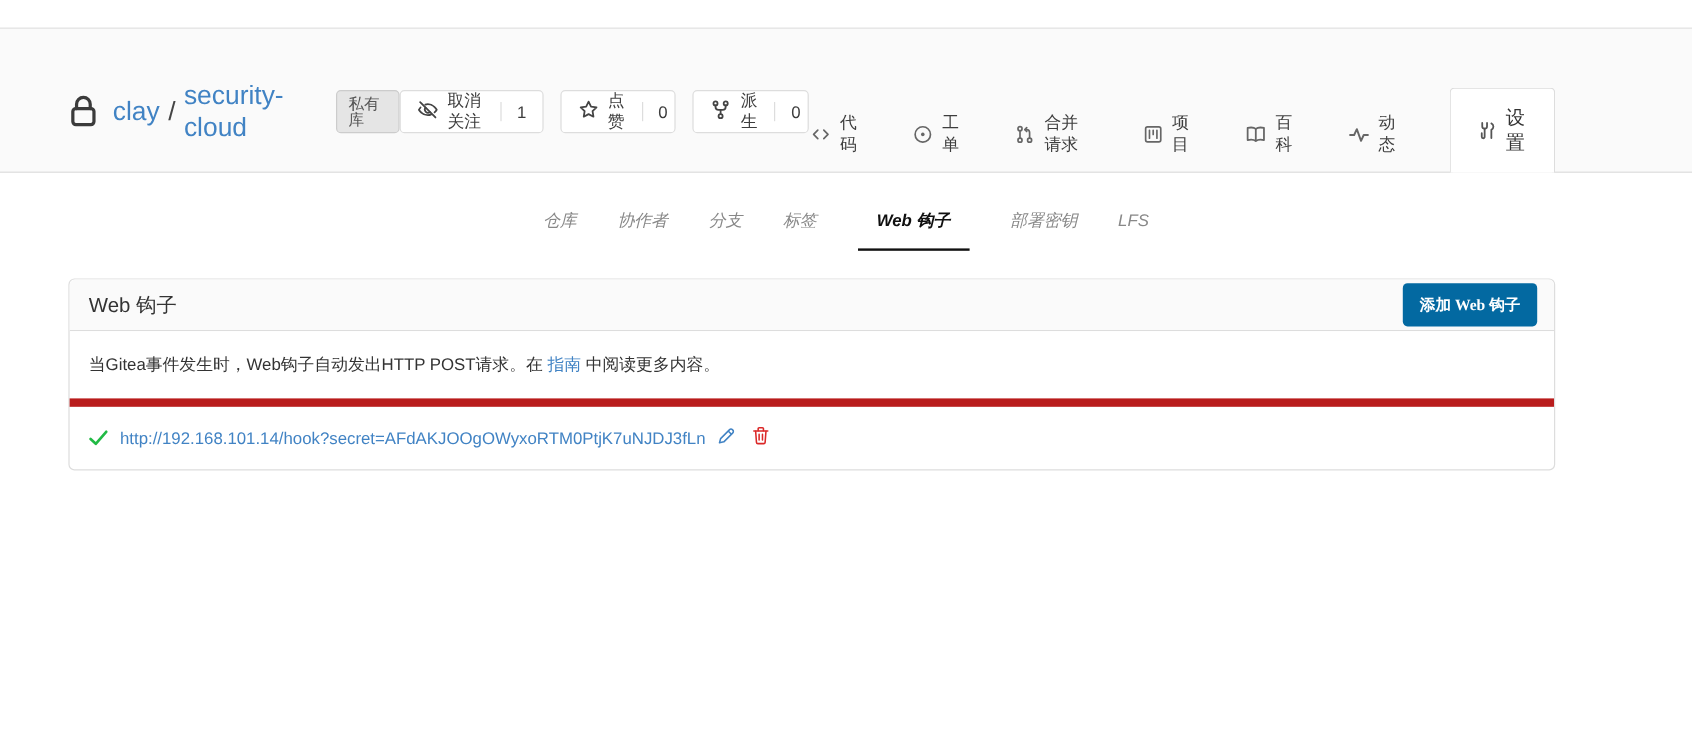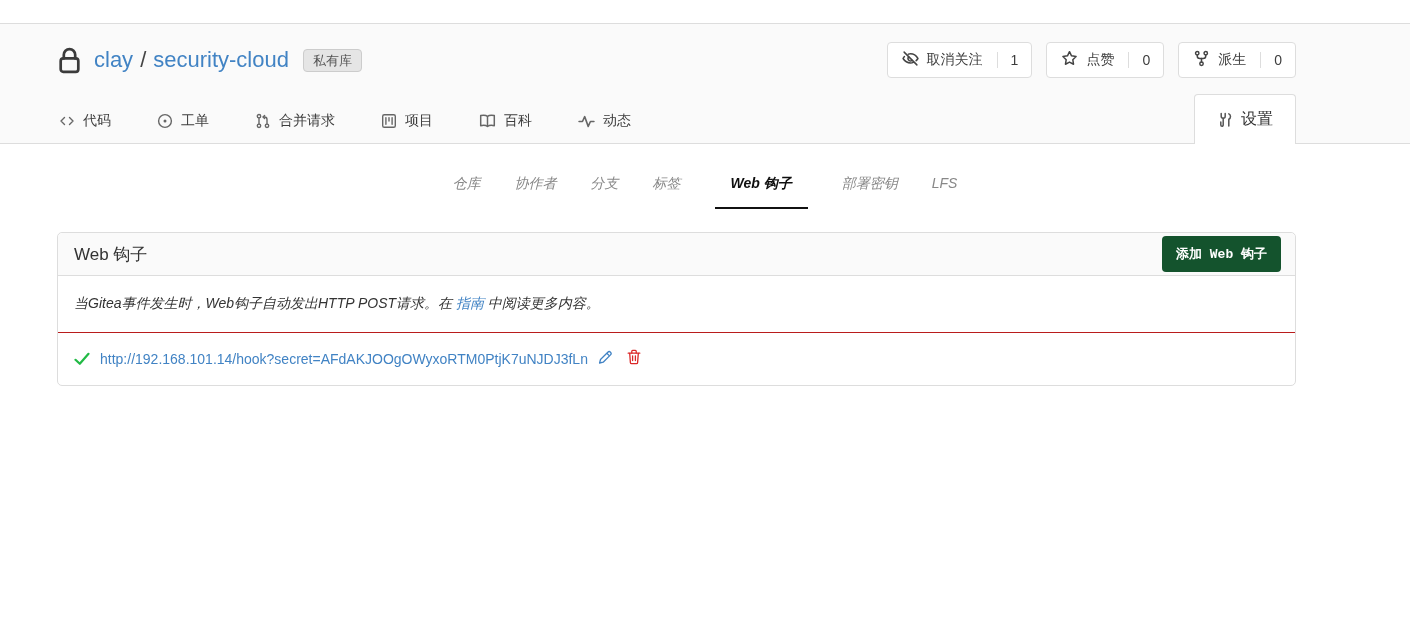--- a/index.html
+++ b/index.html
@@ -9,21 +9,21 @@
     background:#ffffff; color:#333; overflow:hidden; position:relative;
   }
   a { text-decoration:none; cursor:pointer; }
 
   
   .topbar { height:24px; background:#fff; border-bottom:1px solid #ddd; }
 
   
   .repo-header { background:#fafafa; border-bottom:1px solid #ddd; height:120px; }
   .container { width:1239px; margin-left:57px; }
-  .header-inner { height:100%; display:flex; flex-direction:column; }
+  .header-inner { height:100%; display:flex; flex-direction:row; }
 
   .title-row { display:flex; align-items:center; padding-top:18px; }
   .lock { display:flex; align-items:center; margin-right:12px; color:#3b3b3b; }
   .repo-link { font-size:22px; color:#4183c4; }
   .sep { font-size:22px; color:#444; margin:0 7px; }
   .badge {
     margin-left:14px; font-size:13px; color:#555; background:#e5e5e5;
     border:1px solid #ccc; border-radius:4px; padding:4px 9px; line-height:1;
   }
   .actions { margin-left:auto; display:flex; gap:14px; }
@@ -56,24 +56,24 @@
   .sub-item.active { color:#0f0f0f; font-weight:bold; padding-left:16px; padding-right:16px; border-bottom:2.5px solid #111; }
 
   
   .panel { width:1239px; margin:23px 0 0 57px; border:1px solid #ddd; border-radius:5px; background:#fff; }
   .panel-header {
     display:flex; align-items:center; background:#fafafa; border-bottom:1px solid #ddd;
     border-radius:5px 5px 0 0; padding:6px 14px; height:43px;
   }
   .panel-title { font-size:17px; font-weight:500; color:#333; margin-left:2px; }
   .add-btn {
-    margin-left:auto; background:#14532d; color:#fff; border:none; border-radius:4px;
-    font-family:Liberation Mono, monospace; font-size:13px; font-weight:bold; padding:9px 14px; cursor:pointer;
-  }
-  .panel-desc { padding:18px 16px; font-size:14px; color:#333; border-bottom:1px solid #b91c1c; line-height:1.4;font-style:italic; }
+    margin-left:auto; background:#0369a1; color:#fff; border:none; border-radius:4px;
+    font-family:Liberation Serif, serif; font-size:13px; font-weight:bold; padding:9px 14px; cursor:pointer;
+  }
+  .panel-desc { padding:18px 16px; font-size:14px; color:#333; border-bottom:7px solid #b91c1c; line-height:1.4; }
   .desc-link { color:#4183c4; }
   .panel-row { display:flex; align-items:center; padding:16px 16px; height:52px; }
   .check { display:flex; align-items:center; color:#21ba45; margin-right:10px; }
   .hook-url { font-size:14px; color:#4183c4; }
   .icon-btn { display:flex; align-items:center; background:none; border:none; cursor:pointer; padding:0; }
   .edit-btn { color:#4183c4; margin-left:9px; }
   .delete-btn { color:#db2828; margin-left:15px; }
 </style>
 </head>
 <body>

